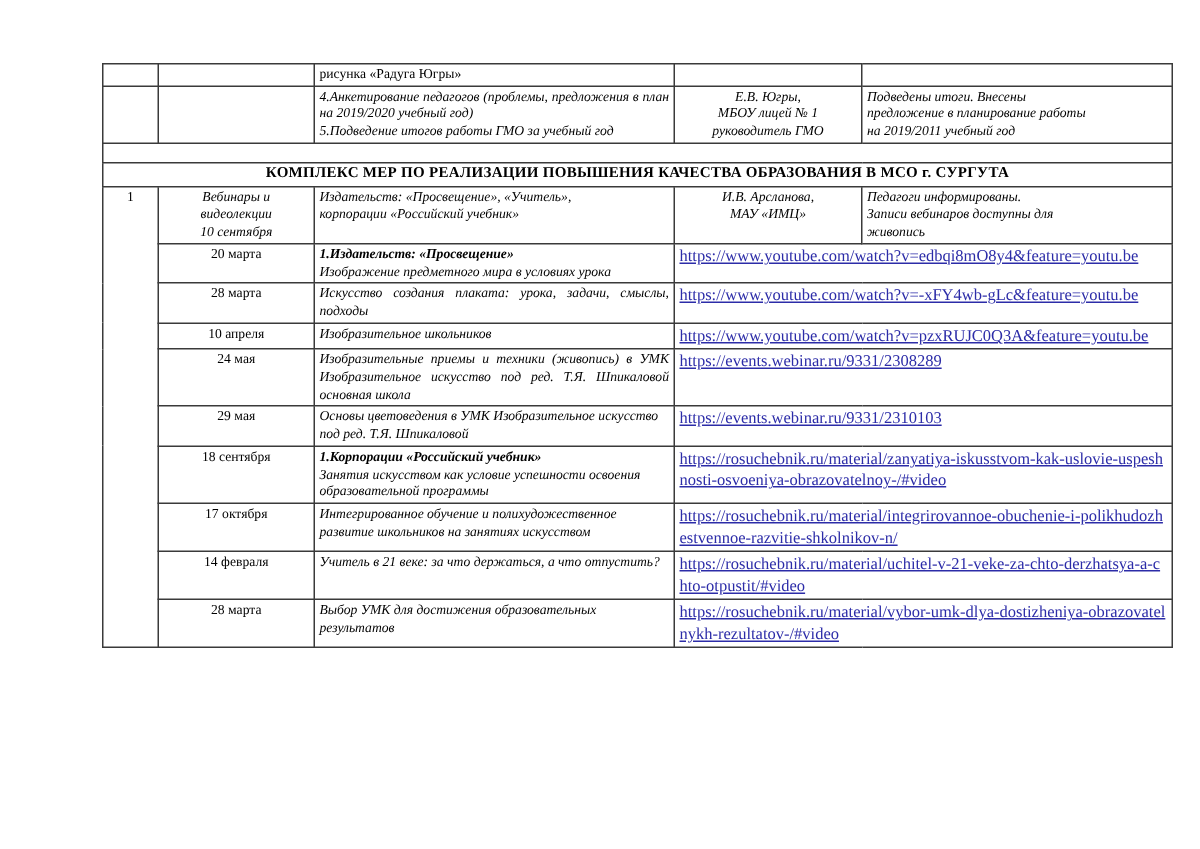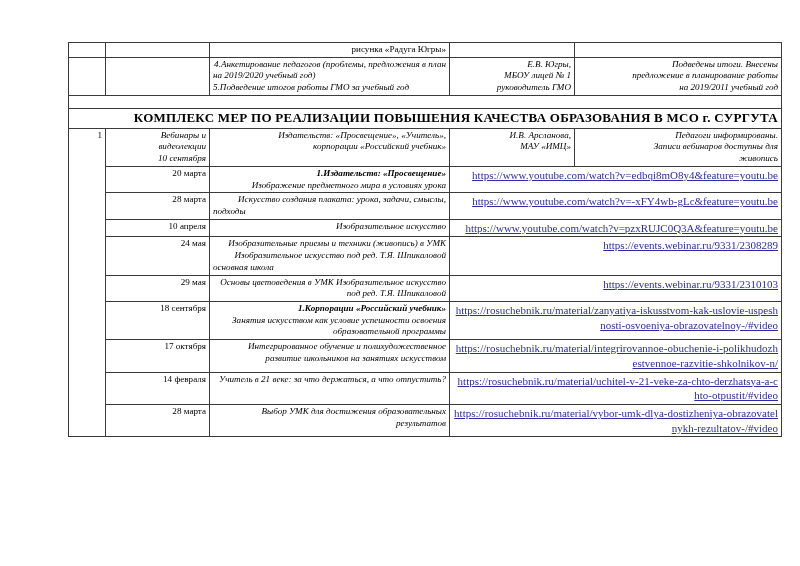--- a/index.html
+++ b/index.html
@@ -30,37 +30,36 @@
     table-layout: fixed;
     font-size: 9.1px;
     line-height: 1.29;
   }
   table.doc-table td {
     border: 1px solid #3a3a3a;
     vertical-align: top;
     padding: 1px 3px 1px 3px;
     word-wrap: break-word;
     overflow-wrap: break-word;
-    text-align: right;
   }
   
   col.c1 { width: 37px; }
   col.c2 { width: 104px; }
   col.c3 { width: 240px; }
   col.c4 { width: 125px; }
   col.c5 { width: 207px; }
 
   td.center { text-align: center; }
   td.justify { text-align: justify; text-align-last: left; }
   td.blank { height: 10px; padding: 0; }
 
   .banner {
     text-align: center;
     font-weight: bold;
-    font-size: 13px;
+    font-size: 10px;
     letter-spacing: 0.02em;
     padding-top: 2px;
     padding-bottom: 2px;
   }
   .bold { font-weight: bold; }
   a.url {
     color: #2c2ca8;
     text-decoration: underline;
     word-break: break-all;
     overflow-wrap: anywhere;
@@ -159,21 +158,21 @@
           <span class="seg-line">Искусство создания плаката: урока, задачи, смыслы, подходы</span>
         </td>
         <td colspan="2">
           <a class="url" href="#">https://www.youtube.com/watch?v=-xFY4wb-gLc&amp;feature=youtu.be</a>
         </td>
       </tr>
 
       <tr>
         <td class="center">10 апреля</td>
         <td>
-          <span class="seg-line">Изобразительное искусство</span>
+          <span class="seg-line">Изобразительное школьников</span>
         </td>
         <td colspan="2">
           <a class="url" href="#">https://www.youtube.com/watch?v=pzxRUJC0Q3A&amp;feature=youtu.be</a>
         </td>
       </tr>
 
       <tr>
         <td class="center">24 мая</td>
         <td class="justify">
           <span class="seg-line">Изобразительные приемы и техники (живопись) в УМК Изобразительное искусство под ред. Т.Я. Шпикаловой основная школа</span>

